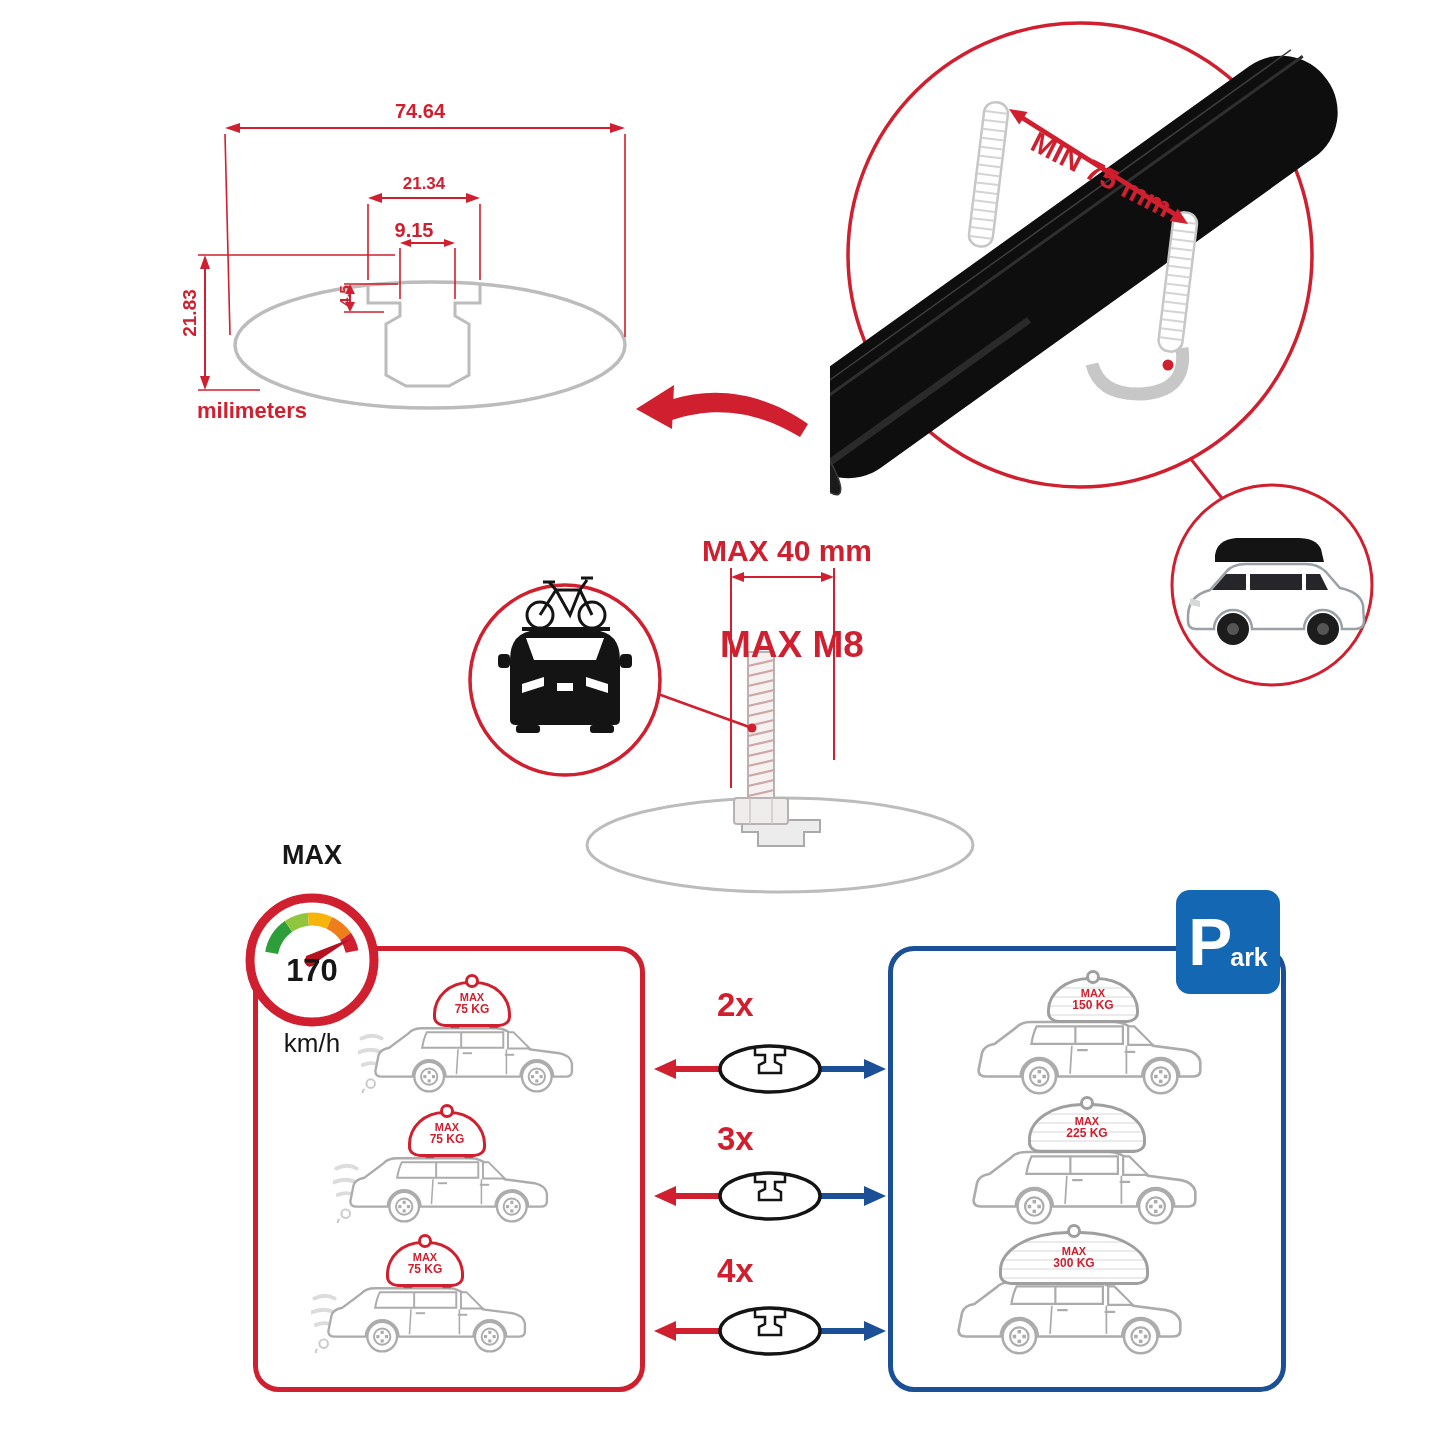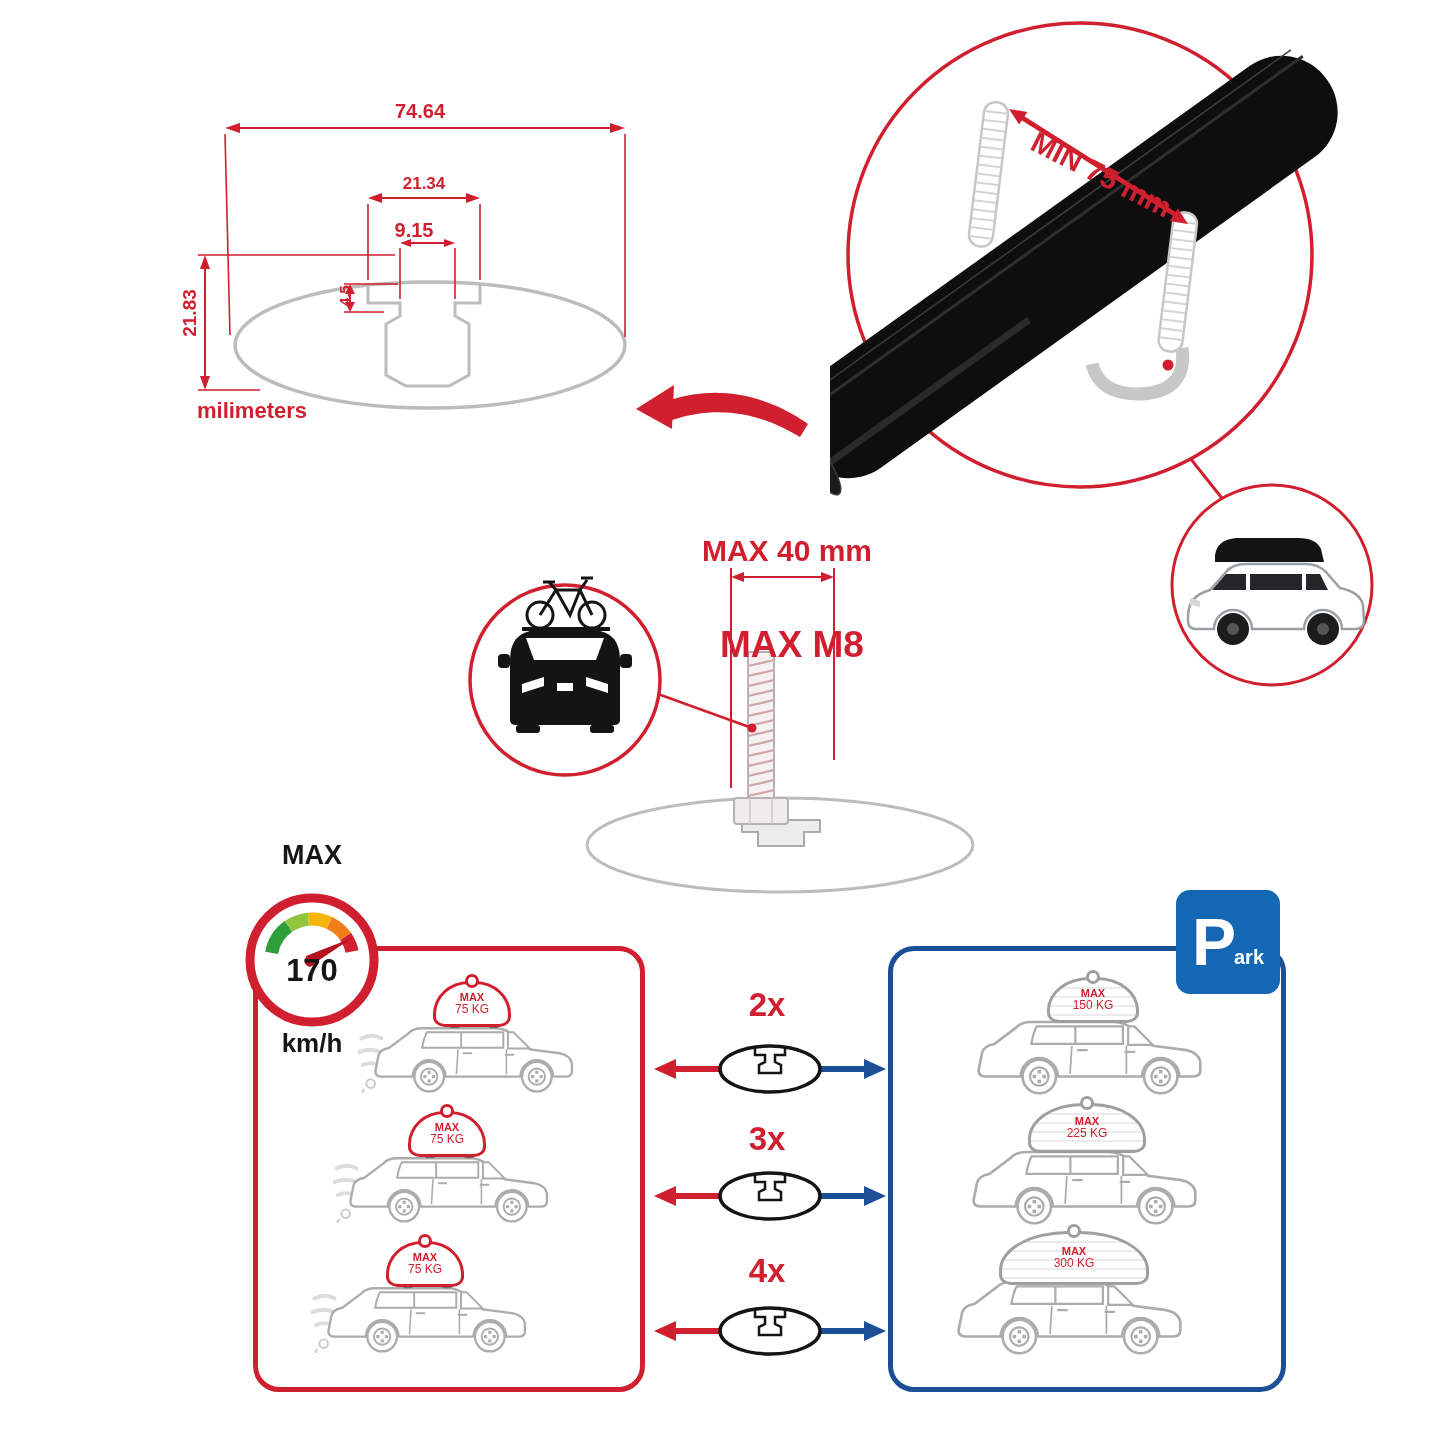--- a/index.html
+++ b/index.html
@@ -13,28 +13,28 @@
   
   .panel{position:absolute;background:#fff;border-radius:26px}
   #red-panel{left:253px;top:946px;width:392px;height:446px;border:5px solid #d01f2e;z-index:1}
   #blue-panel{left:888px;top:946px;width:398px;height:446px;border:5px solid #1b4f96;z-index:1}
   .car-block{position:absolute}
   .car-svg{position:absolute}
   
   .cargo{position:absolute;border:3px solid #d01f2e;background:#fff;border-radius:46% 46% 12px 12px / 72% 72% 10px 10px;display:flex;flex-direction:column;align-items:center;justify-content:center;z-index:2}
   .cargo .hook{position:absolute;top:-10px;left:calc(50% - 7px);width:14px;height:14px;border:3px solid #d01f2e;border-radius:50%;background:#fff}
   .cargo .l1{color:#d01f2e;font-weight:bold;font-size:11px;line-height:1.15}
-  .cargo .l2{color:#d01f2e;font-weight:normal;font-size:12px;line-height:1.15}
+  .cargo .l2{color:#d01f2e;font-weight:bold;font-size:12px;line-height:1.15}
   .cargo.gray{border-color:#9f9f9f;background:repeating-linear-gradient(180deg,#ffffff 0 7px,#ebebeb 7px 9px)}
   .cargo.gray .hook{border-color:#9f9f9f}
   
   #park-sign{position:absolute;left:1176px;top:890px;width:104px;height:104px;background:#1467b2;border-radius:14px;display:flex;align-items:center;justify-content:center;z-index:4;color:#fff;font-weight:bold}
   #park-sign .p{font-size:66px;line-height:1}
-  #park-sign .ark{font-size:20px;margin-top:30px;margin-left:-2px}
-  .count{position:absolute;width:100px;text-align:center;color:#d01f2e;font-weight:bold;font-size:33px;z-index:2}
+  #park-sign .ark{font-size:25px;margin-top:30px;margin-left:-2px}
+  .count{position:absolute;width:100px;text-align:left;color:#d01f2e;font-weight:bold;font-size:33px;z-index:2}
   #speedo-wrap{z-index:5}
 </style>
 </head>
 <body>
 
 <svg width="0" height="0" style="position:absolute">
   <defs>
     <g id="car-g">
       <path d="M22,72 L26,52 Q28,44 40,42 L64,24 Q70,17 82,17 L176,17 Q188,17 197,25 L220,44 L258,49 Q272,52 274,62 L274,72 Q274,79 266,79 L250,79 A21,21 0 0 0 208,79 L112,79 A21,21 0 0 0 70,79 L30,79 Q22,79 22,72 Z" fill="#fff" stroke="#acacac" stroke-width="3"></path>
       <path d="M88,22 L186,22 L186,42 L82,42 Q84,30 88,22 Z" fill="#fff" stroke="#acacac" stroke-width="2.5"></path>
@@ -210,21 +210,21 @@
     <path d="M48.5,38.4 A41,41 0 0 1 68.4,31.2" stroke="#8fc63d" stroke-width="13" fill="none"></path>
     <path d="M68.4,31.2 A41,41 0 0 1 89.3,34.8" stroke="#f7b50c" stroke-width="13" fill="none"></path>
     <path d="M89.3,34.8 A41,41 0 0 1 105.6,48.5" stroke="#ef7d1a" stroke-width="13" fill="none"></path>
     <path d="M105.6,48.5 A41,41 0 0 1 112.1,63.5" stroke="#d01f2e" stroke-width="13" fill="none"></path>
     <polygon points="112,50 66,68 69,79" fill="#b5121f"></polygon>
     <circle cx="70" cy="73" r="5.5" fill="#b5121f"></circle>
   </svg>
 </div>
 <div class="abs blktxt" style="left:262px;top:840px;width:100px;font-size:27px">MAX</div>
 <div class="abs blktxt" style="left:272px;top:953px;width:80px;font-size:31px;z-index:6">170</div>
-<div class="abs blktxt" style="left:262px;top:1028px;width:100px;font-size:26px;font-weight:bold;z-index:6">km/h</div>
+<div class="abs blktxt" style="left:262px;top:1028px;width:100px;font-size:26px;font-weight:normal;z-index:6">km/h</div>
 
 <div class="panel" id="red-panel">
   <div class="car-block" style="left:95px;top:22px;width:260px;height:125px">
     <div class="cargo" style="left:80px;top:8px;width:78px;height:46px">
       <span class="hook"></span>
       <div class="l1">MAX</div>
       <div class="l2">75 KG</div>
     </div>
     <svg class="car-svg" style="left:5px;top:42px" width="250" height="78" viewBox="0 0 320 100">
         <use href="#motion-g"></use>

